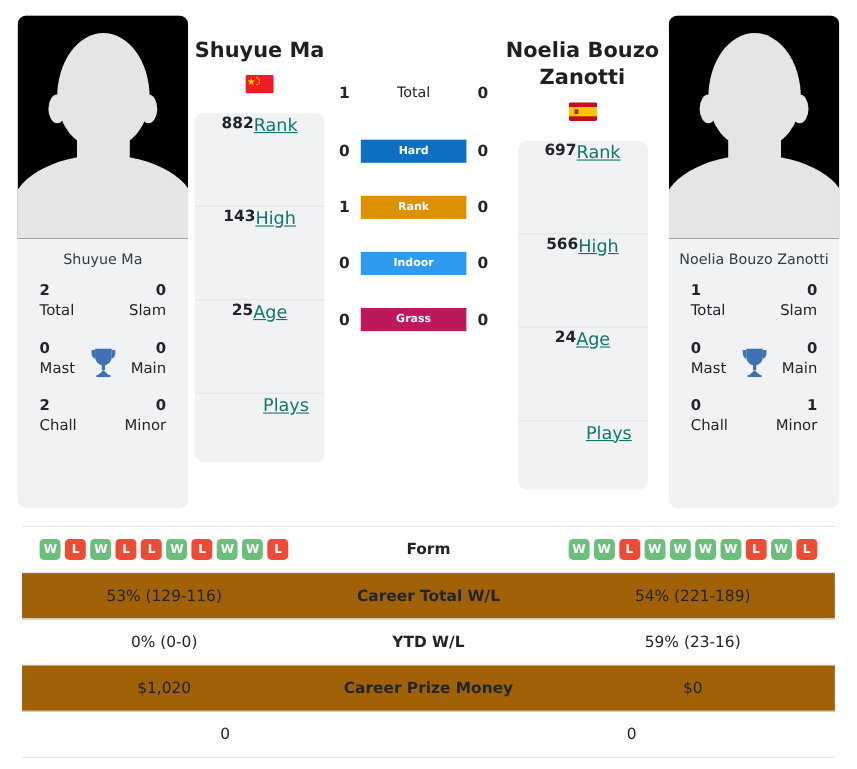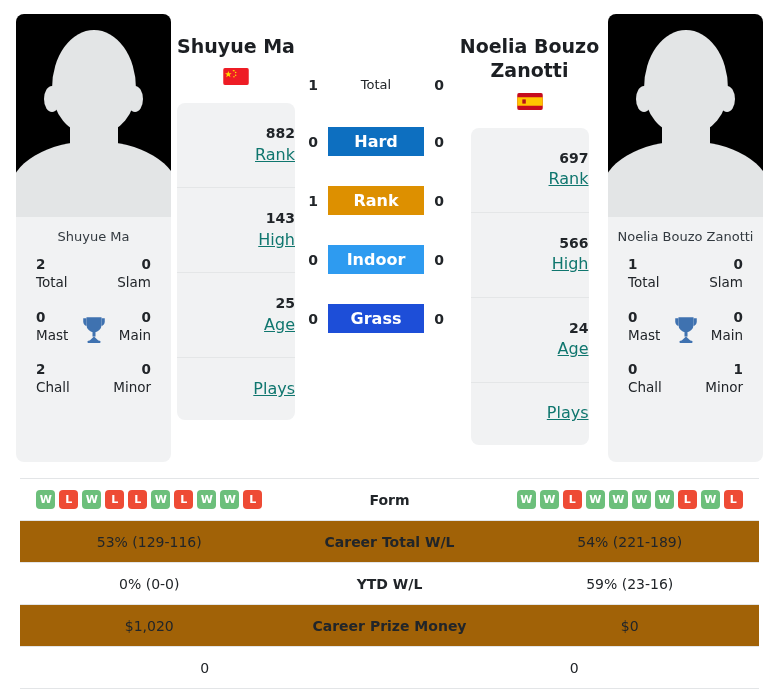--- a/index.html
+++ b/index.html
@@ -154,22 +154,22 @@
   .rank-card {
     margin-top: 18px;
     width: 118px;
     background: #f1f2f3;
     border-radius: 8px;
     overflow: hidden;
   }
   .rank-cell {
     height: 85px;
     display: flex;
-    flex-direction: column;
-    align-items: flex-end;
+    flex-direction: row;
+    align-items: flex-start;
     justify-content: center;
     border-bottom: 1px solid #e4e6e7;
     box-sizing: border-box;
   }
   .rank-cell:last-child { border-bottom: none; height: 62px; padding-left: 48px; }
   .rank-cell .rnum {
     font-size: 14px;
     font-weight: bold;
     line-height: 1.4;
   }
@@ -203,21 +203,21 @@
     text-align: center;
     font-size: 14px;
     font-weight: bold;
     color: #212529;
     flex: 0 0 26px;
   }
   .h2h-badge {
     flex: 0 0 96px;
     width: 96px;
     text-align: center;
-    font-size: 16px;
+    font-size: 10px;
     font-weight: bold;
     padding: 5px 0;
     color: #ffffff;
     margin: 0 2px;
     box-sizing: border-box;
   }
   .h2h-badge.plain {
     color: #212529;
     font-weight: normal;
     background: transparent;
@@ -370,21 +370,21 @@
         <div class="h2h-badge" style="background: rgb(221, 144, 0);">Rank</div>
         <div class="h2h-val">0</div>
       </div>
       <div class="h2h-row">
         <div class="h2h-val">0</div>
         <div class="h2h-badge" style="background: rgb(46, 155, 240);">Indoor</div>
         <div class="h2h-val">0</div>
       </div>
       <div class="h2h-row">
         <div class="h2h-val">0</div>
-        <div class="h2h-badge" style="background: #1d4ed8;">Grass</div>
+        <div class="h2h-badge" style="background: #be185d;">Grass</div>
         <div class="h2h-val">0</div>
       </div>
     </div>
 
   <div class="info-col">
     <div class="player-name">Noelia Bouzo Zanotti</div>
     <svg class="flag" viewBox="0 0 30 20">
       <rect width="30" height="20" fill="#c60b1e"></rect>
       <rect y="5" width="30" height="10" fill="#ffc400"></rect>
       <rect x="6" y="7.5" width="4" height="5" fill="#c60b1e"></rect>

